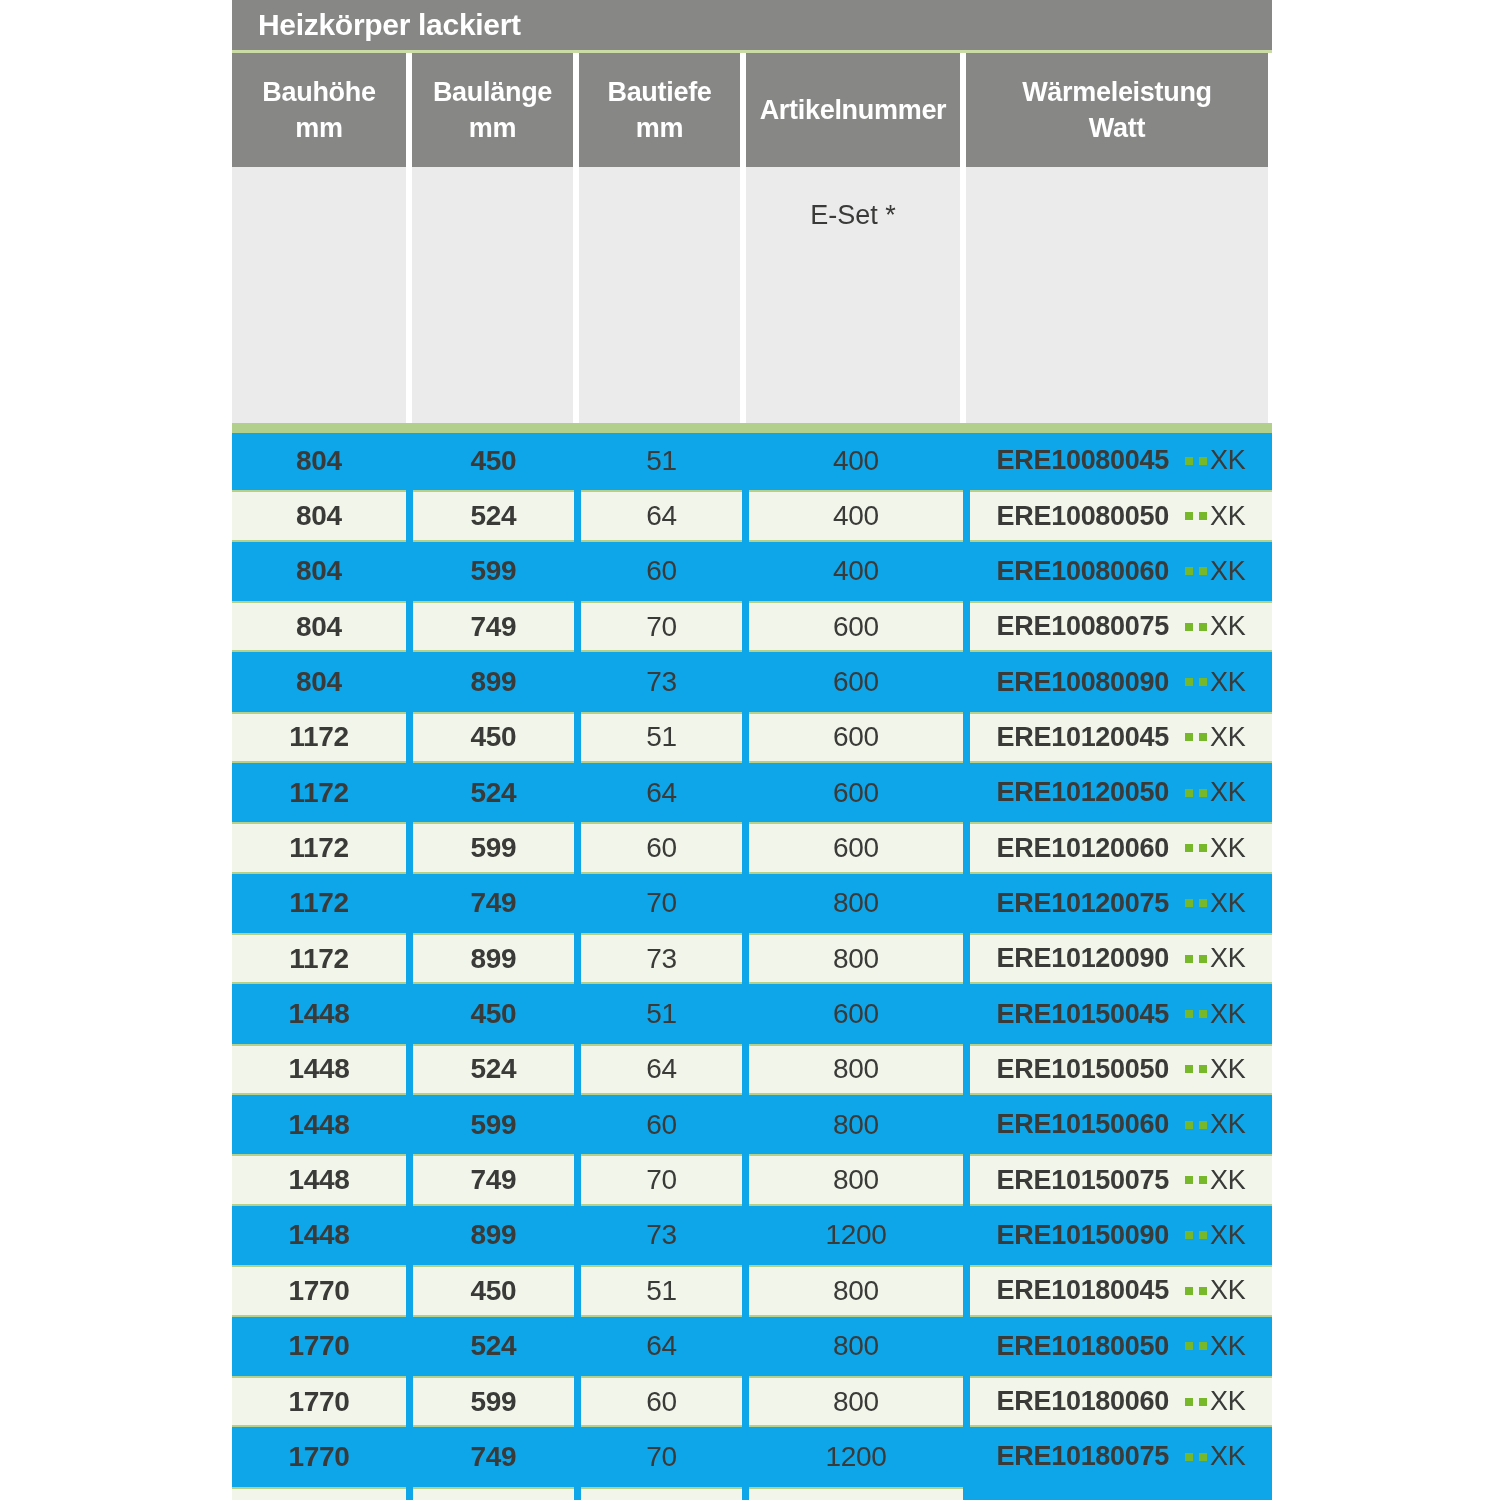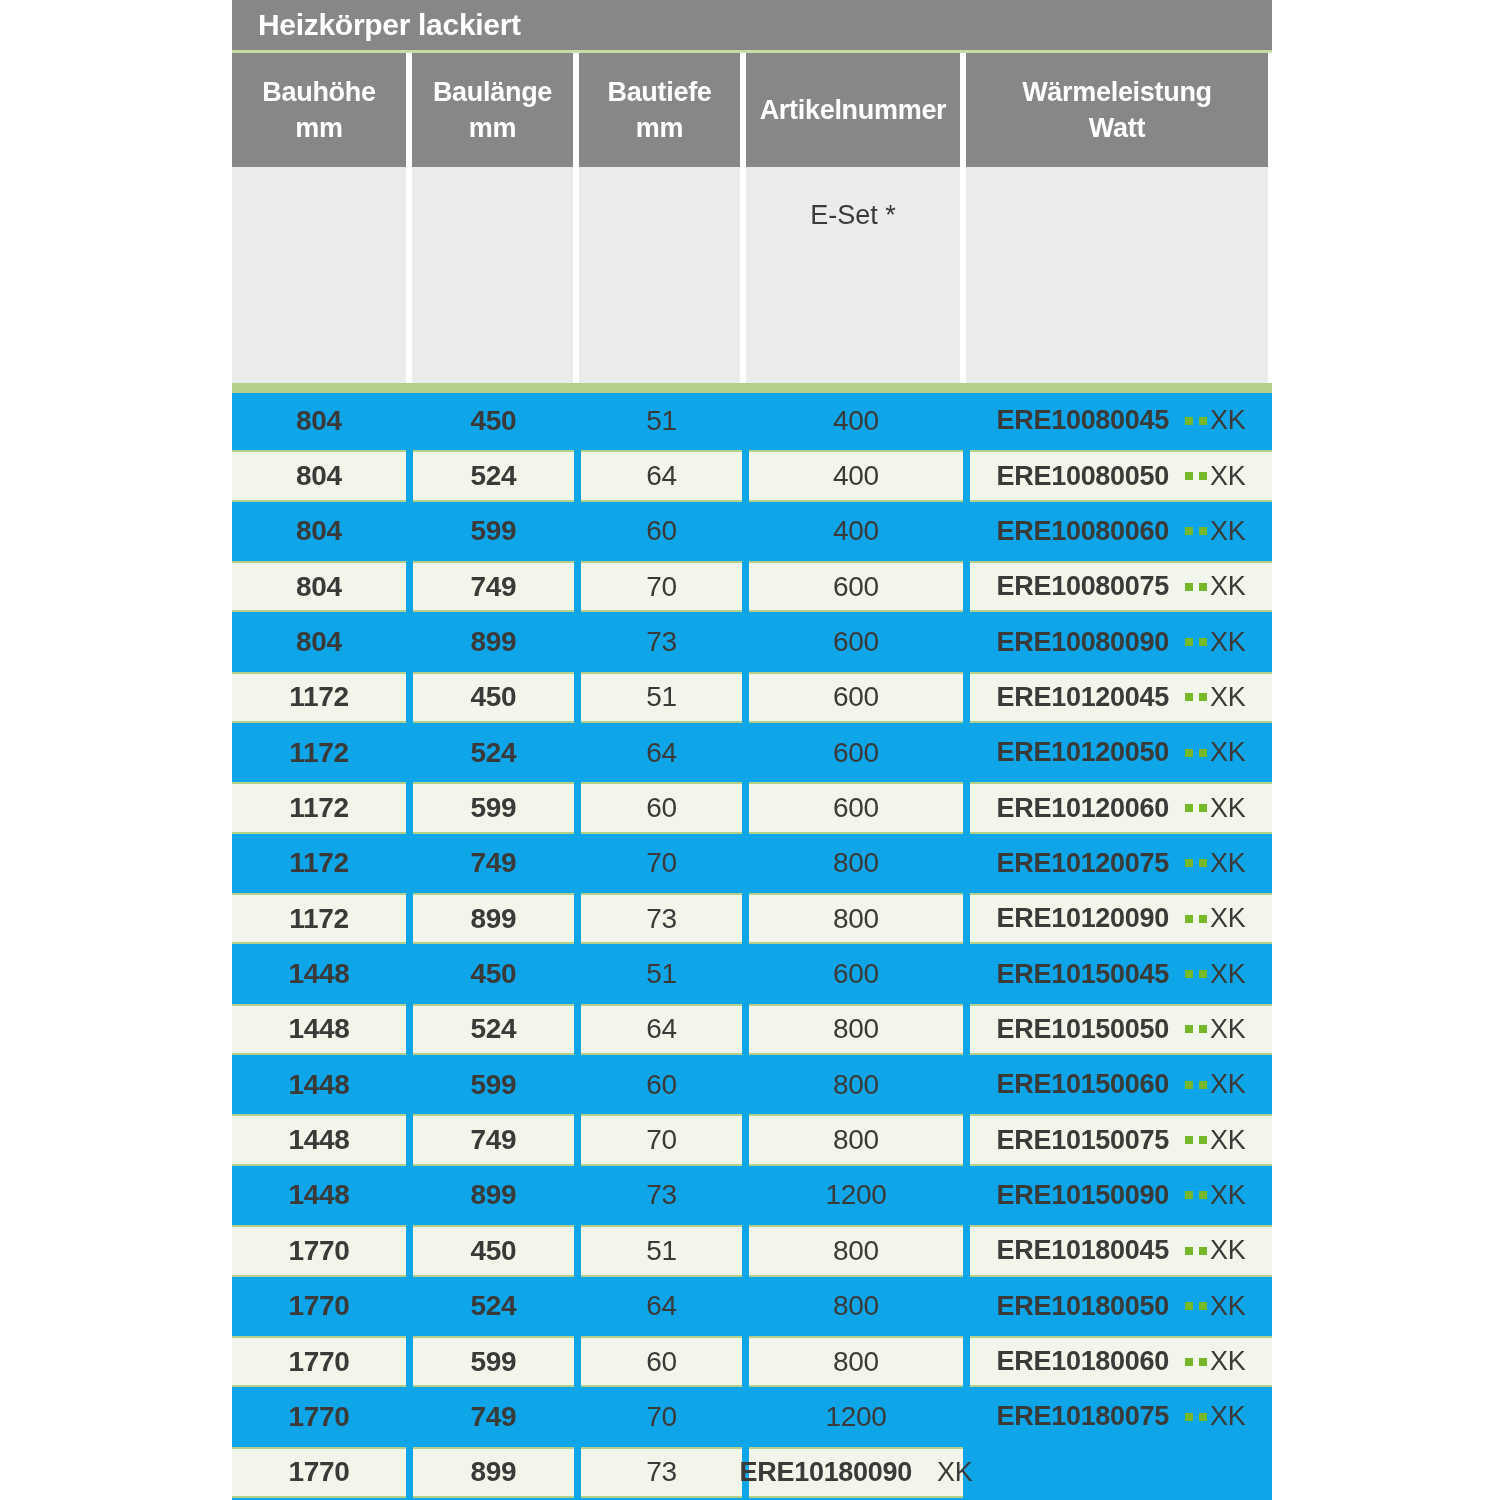--- a/index.html
+++ b/index.html
@@ -24,21 +24,21 @@
   .divider-line{height:3px;background:var(--divider-green-light);}
 
   .grid{display:grid;grid-template-columns:174px 161px 161px 214px 302px;
     column-gap:6px;background:#ffffff;}
 
   .grid-header{height:114px;}
   .hcell{background:var(--header-gray);color:#fff;display:flex;flex-direction:column;
     align-items:center;justify-content:center;font-weight:bold;font-size:27px;
     line-height:1.35;letter-spacing:-0.3px;text-align:center;}
 
-  .grid-sub{height:216px;}
+  .grid-sub{height:256px;}
   .scell{background:var(--subheader-gray);}
   .scell-eset{display:flex;justify-content:center;align-items:flex-start;
     padding-top:33px;font-size:27px;color:var(--text-dark);}
 
   .band{height:10px;background:var(--band-green);}
 
   .rows{display:block;}
   .row{display:grid;grid-template-columns:174px 161px 161px 214px 302px;
     column-gap:7px;height:55.35px;background:#0ea5e9;}
   .cell{display:flex;align-items:center;justify-content:center;

